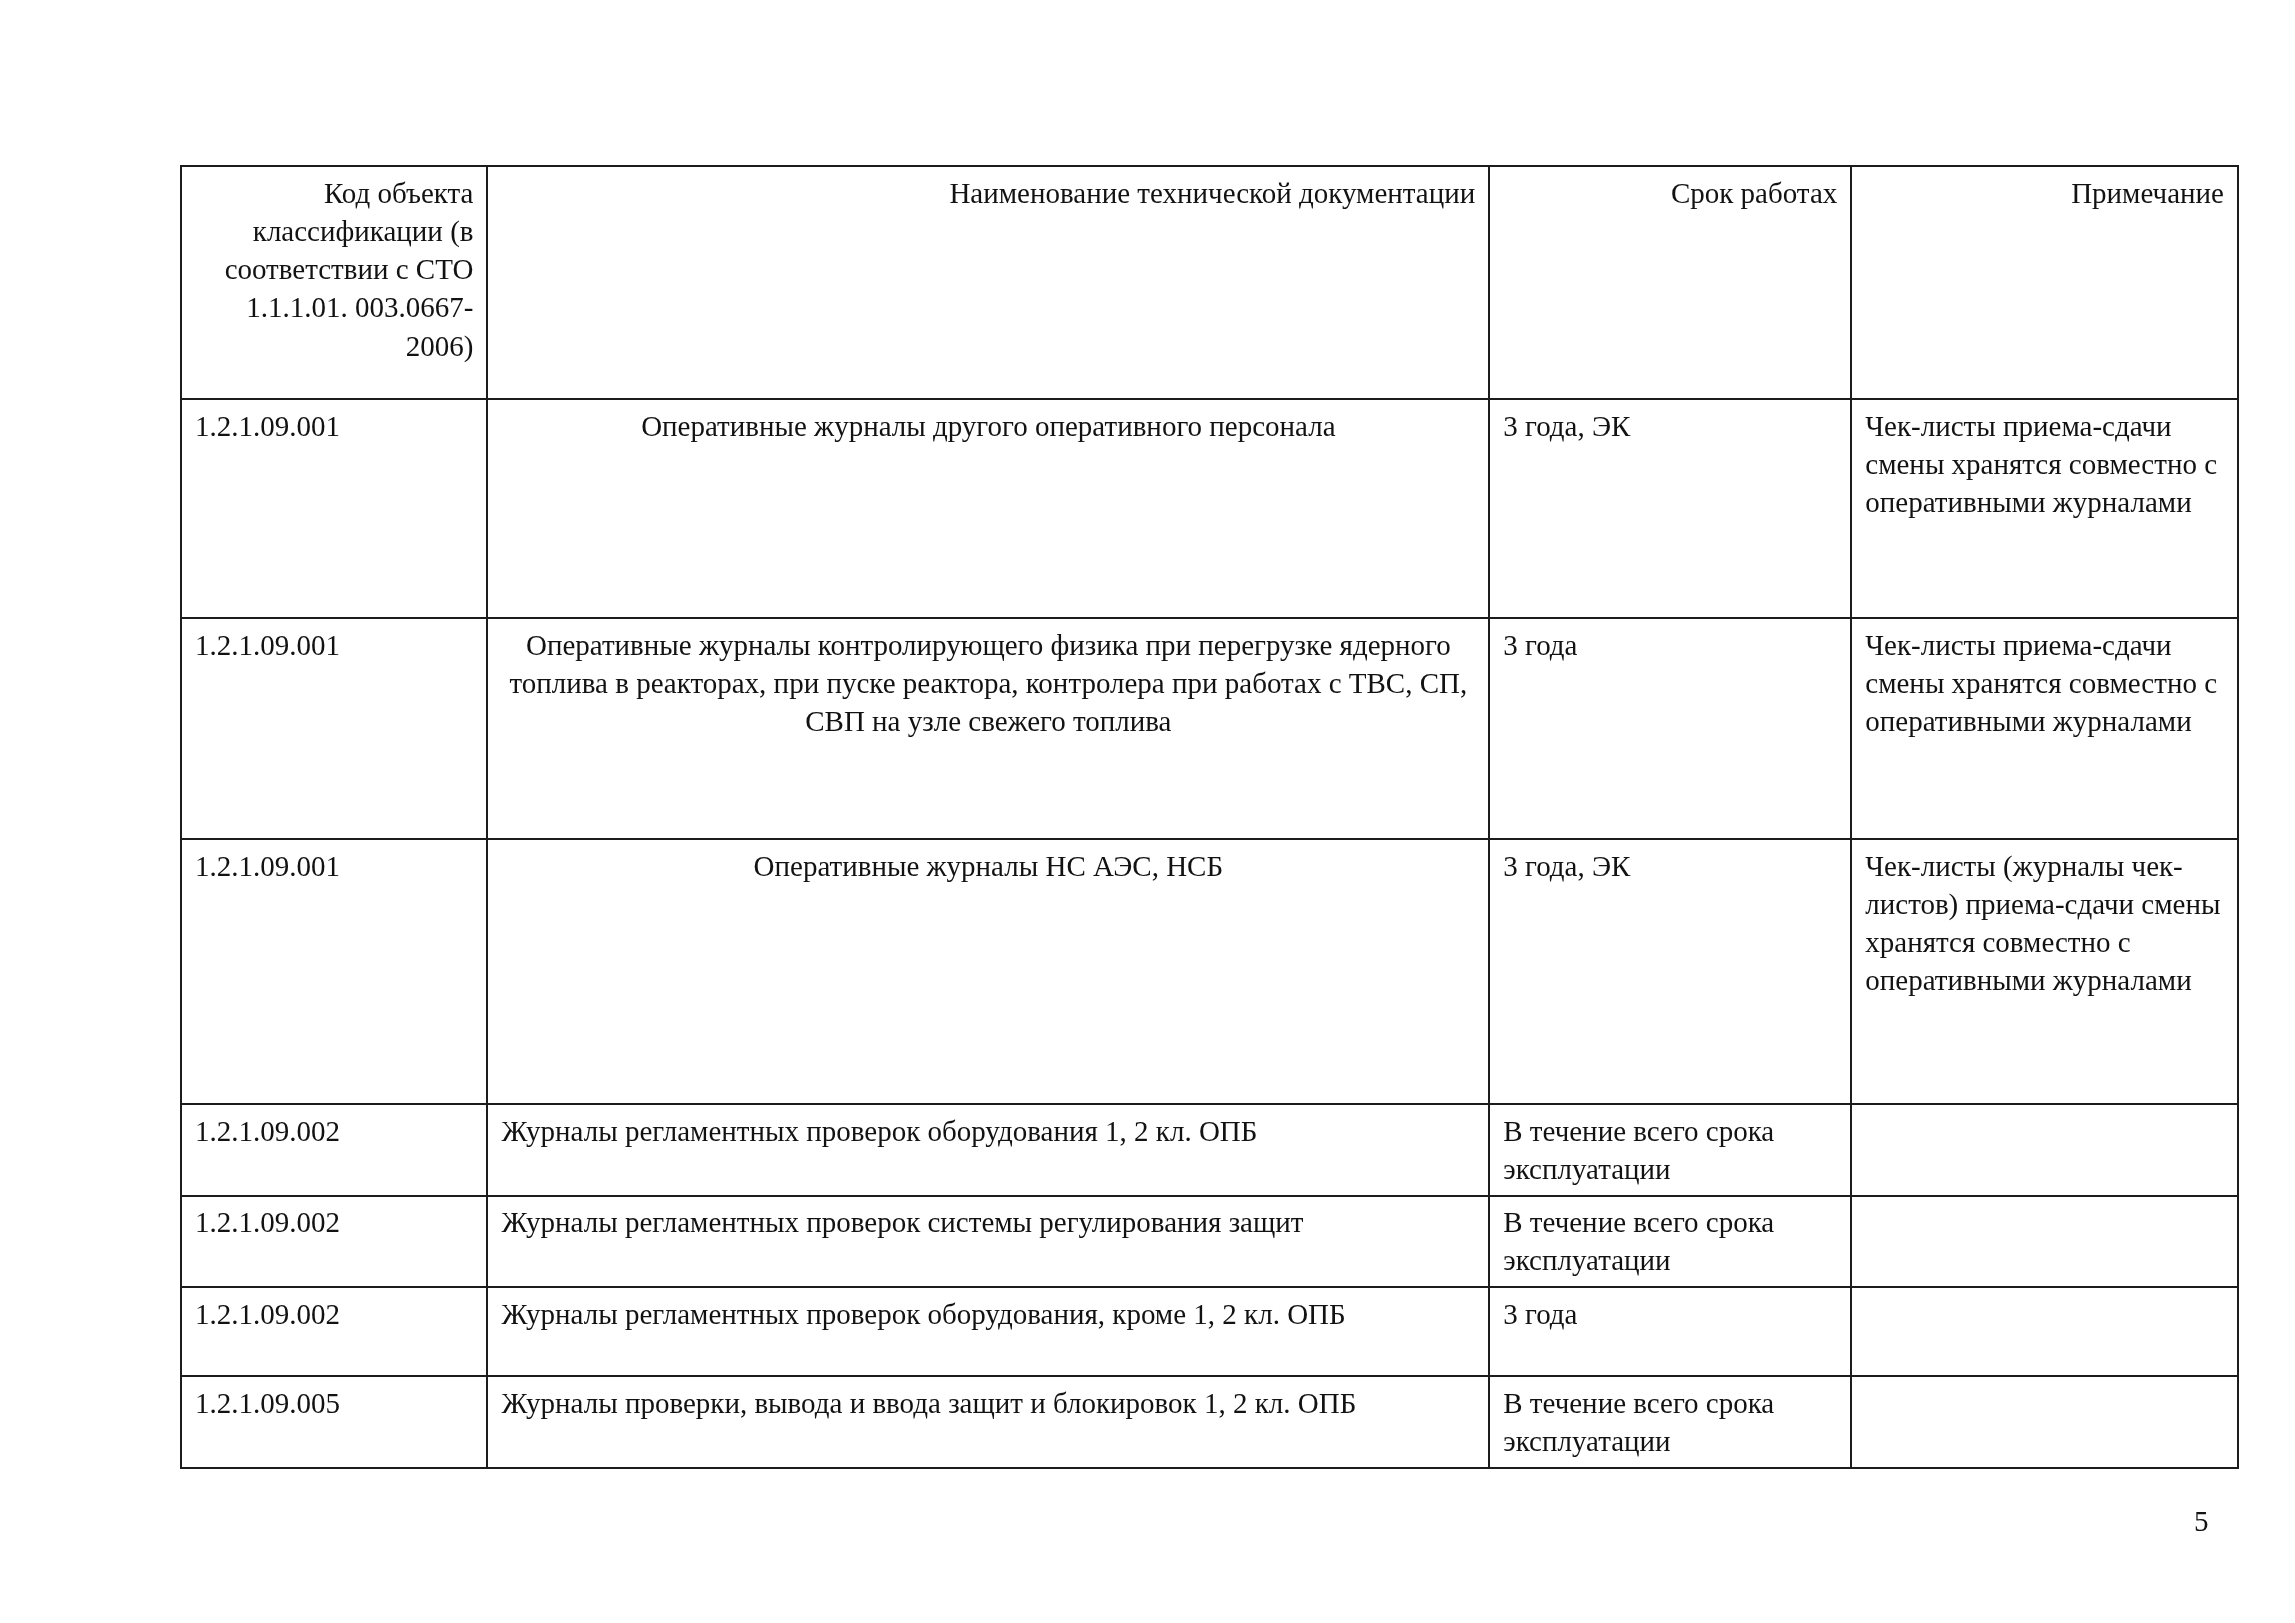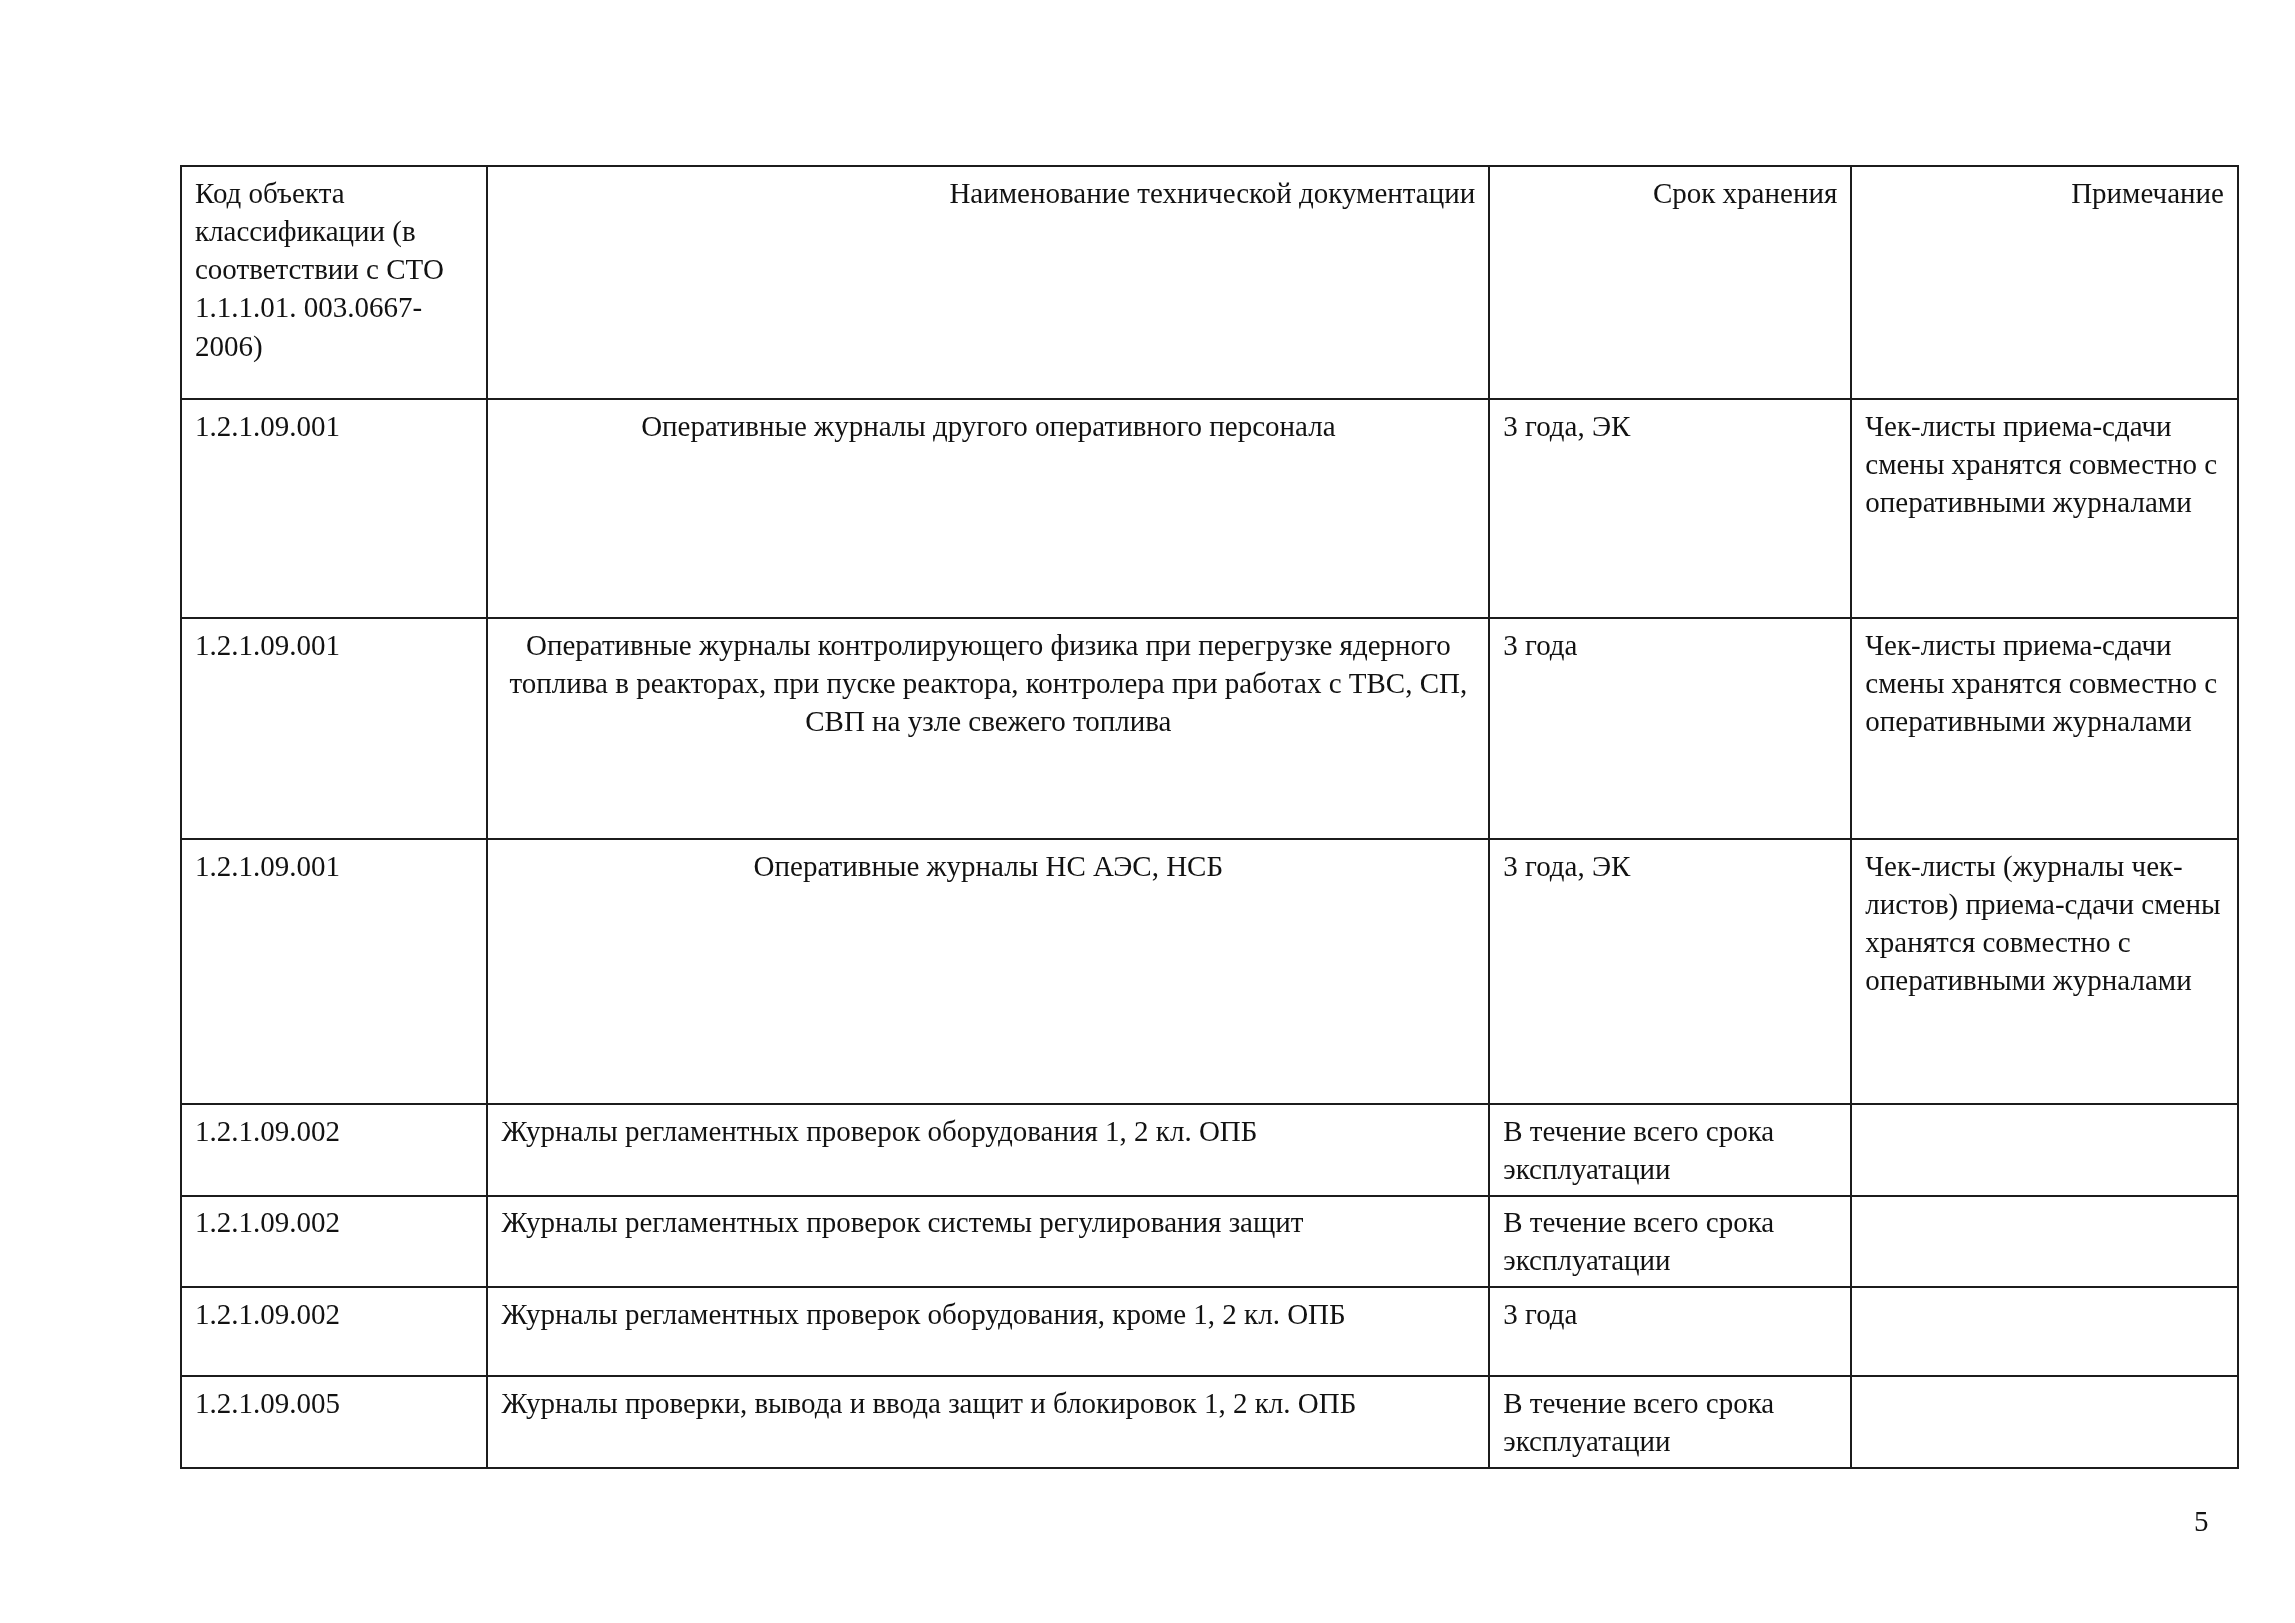--- a/index.html
+++ b/index.html
@@ -32,21 +32,21 @@
   .doc-table th, .doc-table td {
     border: 2px solid #1c1c1c;
     vertical-align: top;
     padding: 6.5px 13px 6.5px 13px;
     font-size: 29px;
     line-height: 1.32;
     font-weight: normal;
     word-wrap: break-word;
   }
   .doc-table th { text-align: right; }
-  .doc-table th.h-code { text-align: left; }
+  .doc-table th.h-code { text-align: right; }
 
   .cell-code { text-align: left; border-radius: 21px; }
   .cell-name { text-align: center; }
   .cell-name.just {
     text-align: justify;
     text-align-last: left;
   }
   .cell-term { text-align: left; }
   .cell-note { text-align: left; }
 
@@ -75,21 +75,21 @@
     <colgroup>
       <col class="c-code">
       <col class="c-name">
       <col class="c-term">
       <col class="c-note">
     </colgroup>
     <thead>
       <tr class="r-head">
         <th class="h-code">Код объекта классификации (в соответствии с СТО 1.1.1.01. 003.0667-2006)</th>
         <th>Наименование технической документации</th>
-        <th>Срок хранения</th>
+        <th>Срок работах</th>
         <th>Примечание</th>
       </tr>
     </thead>
     <tbody>
       <tr class="r-1">
         <td class="cell-code">1.2.1.09.001</td>
         <td class="cell-name">Оперативные журналы другого оперативного персонала</td>
         <td class="cell-term">3 года, ЭК</td>
         <td class="cell-note">Чек-листы приема-сдачи смены хранятся совместно с оперативными журналами</td>
       </tr>

